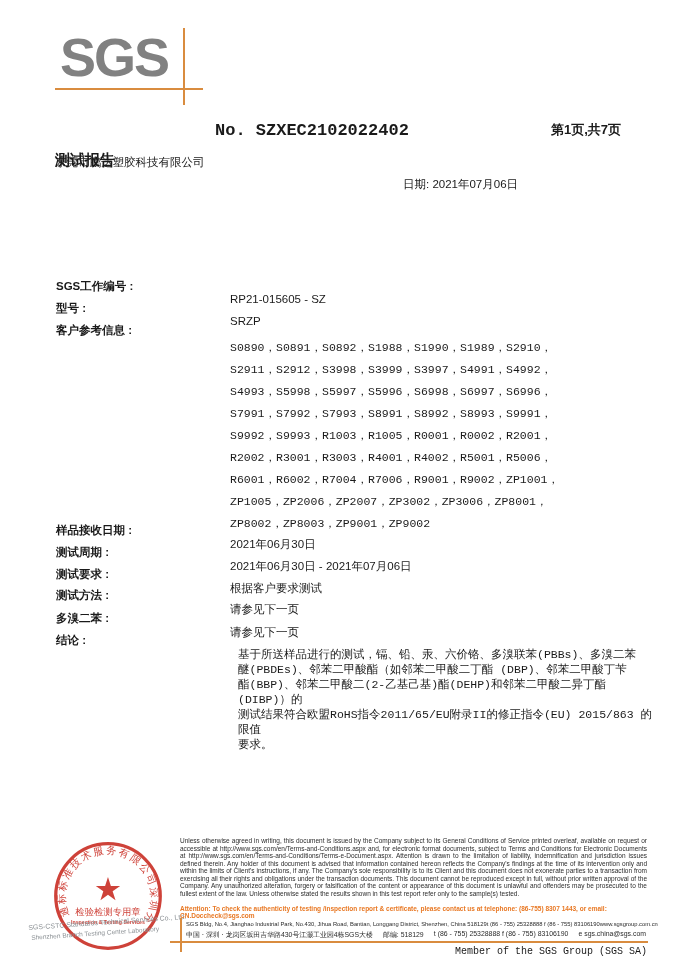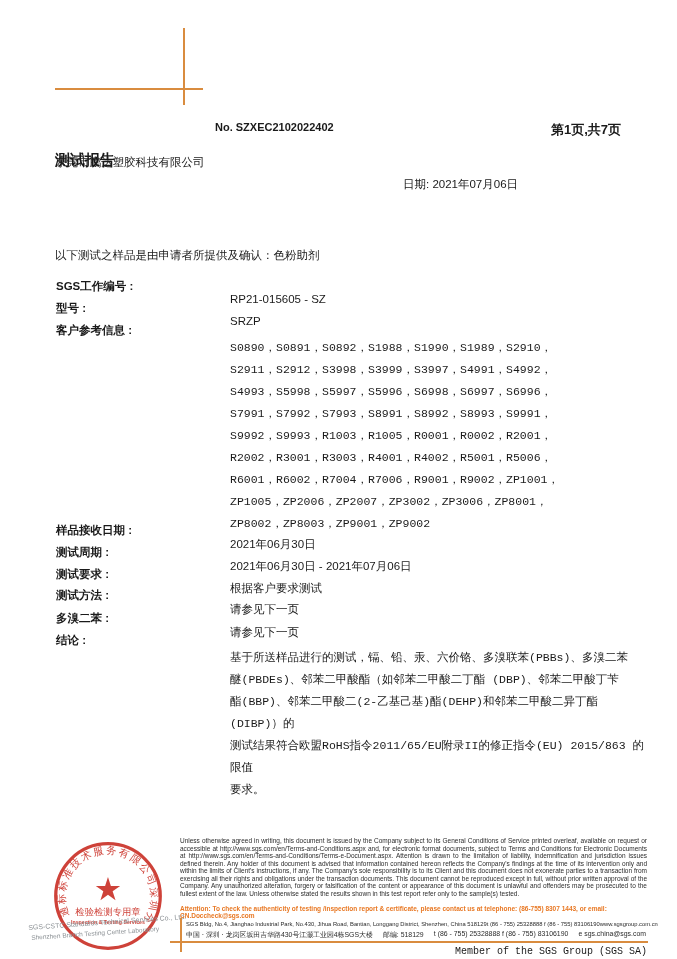--- a/index.html
+++ b/index.html
@@ -10,33 +10,33 @@
     background:#ffffff; overflow:hidden; color:#1a1a1a;
   }
   
   .logo {
     position:absolute; left:60px; top:26px;
     font-size:54px; font-weight:bold; letter-spacing:-2px; color:#818181;
   }
   .crop-h { position:absolute; left:55px; top:88px; width:148px; height:2px; background:#d98c3f; }
   .crop-v { position:absolute; left:183px; top:28px; width:2px; height:77px; background:#d98c3f; }
   .title { position:absolute; left:55px; top:118px; font-size:15px; font-weight:bold;margin-top:33px; }
-  .report-no { position:absolute; left:215px; top:121px; font-size:11px; font-weight:600; }
+  .report-no { position:absolute; left:215px; top:121px; font-size:17px; font-weight:600;font-family:Liberation Mono, monospace; }
   .hdr-date { position:absolute; left:403px; top:137px; font-size:11.5px; font-weight:400;margin-top:40px; }
   .hdr-page { position:absolute; left:551px; top:121px; font-size:13px; font-weight:600; }
   .company-name { position:absolute; left:55px; top:155px; font-size:11.5px; }
   .company-addr { position:absolute; left:55px; top:180px; font-size:11.5px; }
   .intro { position:absolute; left:55px; top:248px; font-size:11.5px; }
   
   .frow { position:absolute; left:55px; width:590px; font-size:11.5px; }
   .frow .lbl { position:absolute; left:1px; top:0; width:170px;font-weight:bold; }
   .frow .val { position:absolute; left:175px; top:14px; width:415px; }
   .pre { white-space:pre-line;font-family:Liberation Mono, monospace; }
   .codes { line-height:22px; }
-  .concl { line-height:22px; }
+  .concl { line-height:15px;margin-left:8px; }
   
   .stamp { position:absolute; left:52px; top:840px; width:112px; height:112px; opacity:.88; }
   .stamp-co1 { position:absolute; left:28px; top:918px; width:170px; font-size:7px; color:#8d9296; transform:rotate(-4deg); }
   .stamp-co2 { position:absolute; left:31px; top:928px; width:170px; font-size:6.5px; color:#8d9296; transform:rotate(-4deg); }
   .legal {
     position:absolute; left:180px; top:837px; width:467px;
     font-size:6.5px; line-height:7.55px; text-align:justify; color:#2b2b2b;
   }
   .attention {
     position:absolute; left:180px; top:905px; width:467px;
@@ -52,31 +52,31 @@
     position:absolute; left:186px; top:930px; width:460px;
     font-size:6.9px; color:#2b2b2b; display:flex; justify-content:space-between; white-space:nowrap;
   }
   .member { position:absolute; right:30px; top:946px; font-size:10px; color:#1a1a1a;font-family:Liberation Mono, monospace; }
 </style>
 </head>
 <body>
 
 <div class="page">
 
+  <div class="logo">SGS</div>
   <div class="crop-h"></div>
   <div class="crop-v"></div>
 
   <div class="title">测试报告</div>
   <div class="report-no">No. SZXEC2102022402</div>
   <div class="hdr-date">日期: 2021年07月06日</div>
   <div class="hdr-page">第1页,共7页</div>
 
   <div class="company-name">东莞市鹏达塑胶科技有限公司</div>
 
-  <div class="intro">以下测试之样品是由申请者所提供及确认：色粉助剂</div>
 
   <div class="frow" style="top:279px">
     <span class="lbl">SGS工作编号 :</span>
     <span class="val">RP21-015605 - SZ</span>
   </div>
 
   <div class="frow" style="top:301px">
     <span class="lbl">型号 :</span>
     <span class="val">SRZP</span>
   </div>

